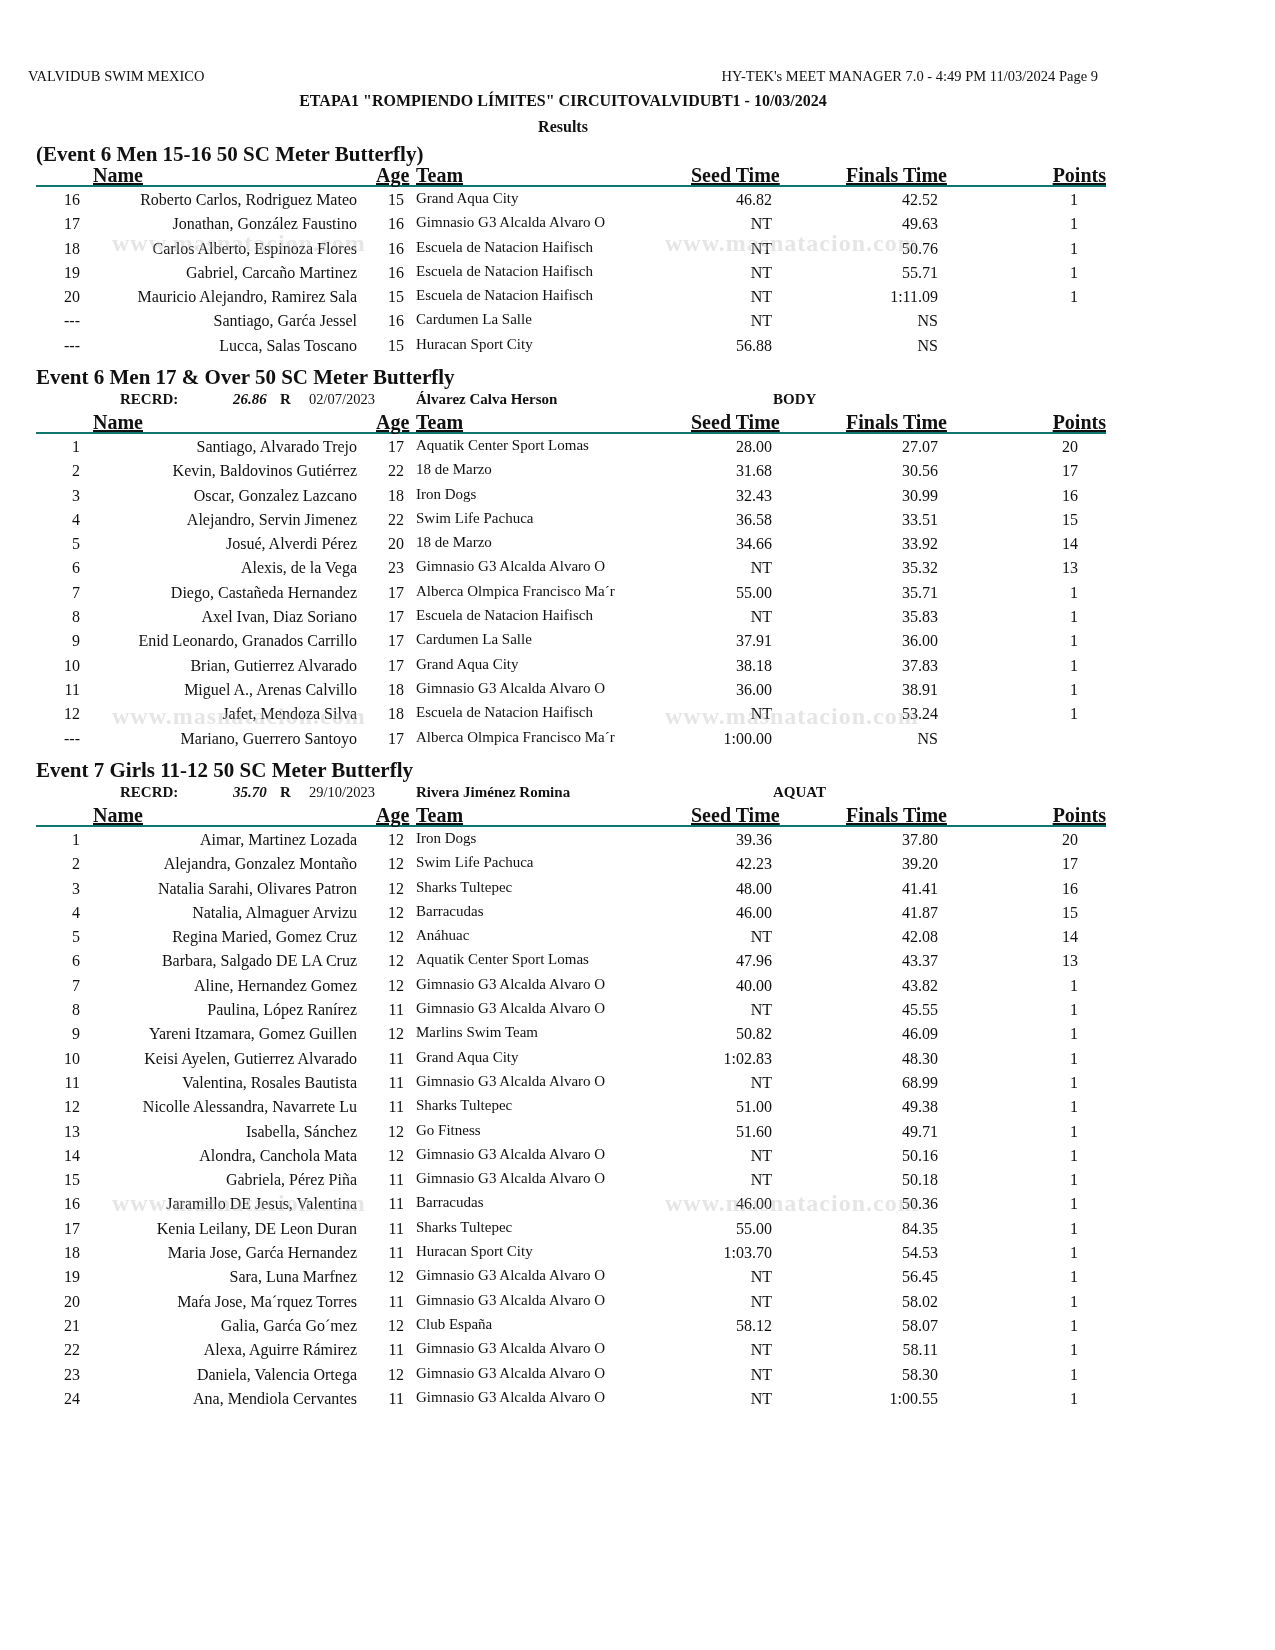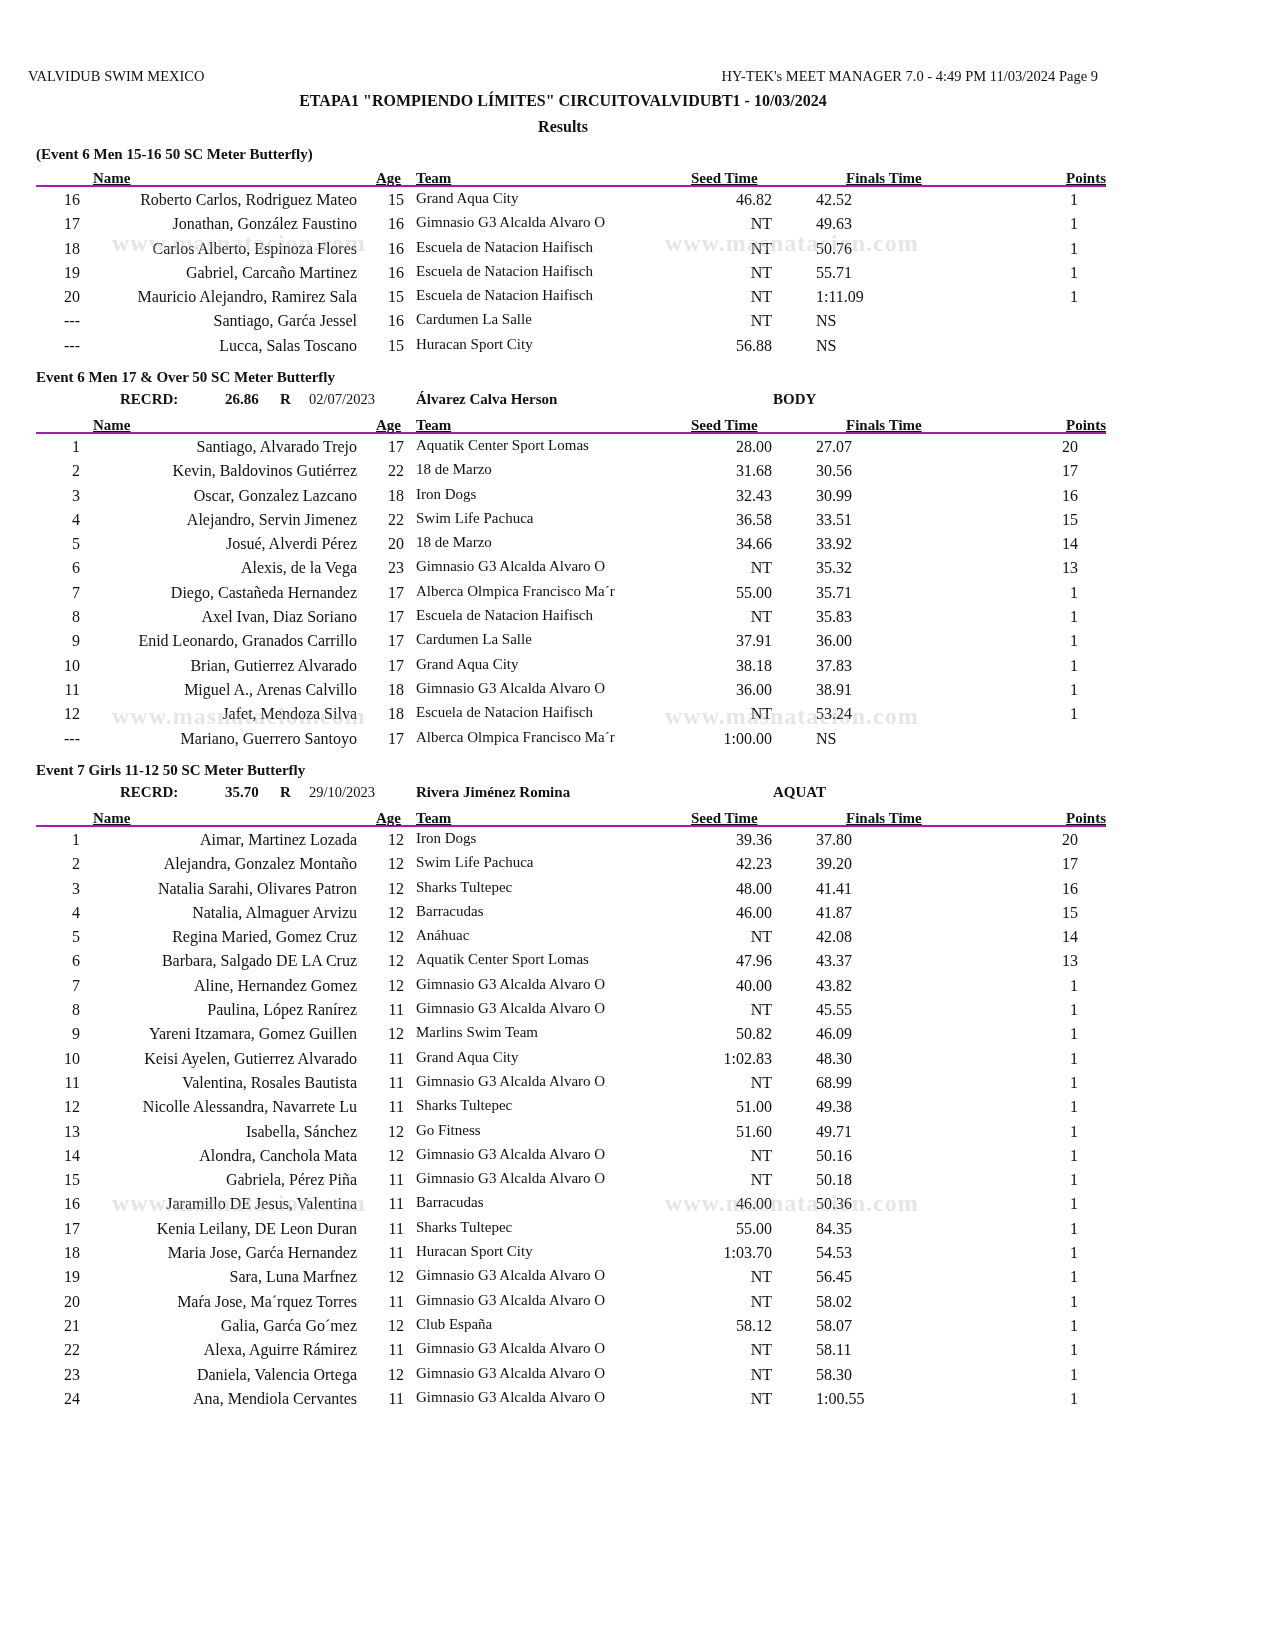--- a/index.html
+++ b/index.html
@@ -7,47 +7,47 @@
     width: 1275px; height: 1650px; position: relative; overflow: hidden;
     font-family: "Liberation Serif", "DejaVu Serif", serif; color: #111;
   }
   .page-header { position: absolute; top: 68px; left: 28px; width: 1070px; height: 70px; }
   .hdr-left { position: absolute; left: 0; top: 0; font-size: 14.5px; }
   .hdr-right { position: absolute; right: 0; top: 0; font-size: 14.5px; }
   .hdr-title { position: absolute; left: 0; right: 0; top: 24px; text-align: center; font-weight: bold; font-size: 16px; }
   .hdr-results { position: absolute; left: 0; right: 0; top: 50px; text-align: center; font-weight: bold; font-size: 16px; }
 
   .event { position: absolute; left: 36px; width: 1070px; }
-  .event-title { font-weight: bold; font-size: 15px; height: 22px; line-height: 22px; }
+  .event-title { font-weight: bold; font-size: 21px; height: 22px; line-height: 22px; }
   .record { position: relative; height: 24px; font-weight: bold; font-size: 15px; }
   .record span { position: absolute; top: 3px; }
   .rec-label { left: 84px; }
-  .rec-time { left: 189px; }
+  .rec-time { left: 197px; font-style: italic; }
   .rec-flag { left: 244px; }
   .rec-date { left: 273px; font-weight: normal; font-family: "Liberation Serif", serif; font-size: 14.5px; }
   .rec-holder { left: 380px; }
   .rec-team { left: 737px; }
 
-  .col-header { position: relative; height: 20px; border-bottom: 2px solid #a21caf; font-weight: bold; font-size: 15px; }
+  .col-header { position: relative; height: 20px; border-bottom: 2px solid #0f766e; font-weight: bold; font-size: 20px; }
   .col-header span { position: absolute; bottom: -2px; text-decoration: underline; }
   .ch-name { left: 57px; }
   .ch-age { left: 340px; }
   .ch-team { left: 380px; }
   .ch-seed { left: 655px; }
   .ch-finals { left: 810px; }
   .ch-points { right: 0; }
 
   .row { position: relative; height: 24.3px; font-size: 16px; }
   .row span { position: absolute; top: 4px; white-space: nowrap; overflow: hidden; }
   .c-place { left: 0; width: 44px; text-align: right; }
   .c-name { left: 59px; width: 262px; text-align: right; }
   .c-age { left: 330px; width: 38px; text-align: right; }
   .c-team { left: 380px; width: 232px; font-size: 15px; top: 3px !important; }
   .c-seed { left: 620px; width: 116px; text-align: right; }
-  .c-finals { left: 780px; width: 122px; }
+  .c-finals { left: 780px; width: 122px; text-align: right; }
   .c-points { left: 980px; width: 62px; text-align: right; }
 
   .watermark {
     position: absolute; font-family: Liberation Serif, serif; font-weight: bold;
     font-size: 24px; color: rgba(180,180,180,0.35); letter-spacing: 1px; pointer-events: none;
   }
 </style>
 </head>
 <body>
 

